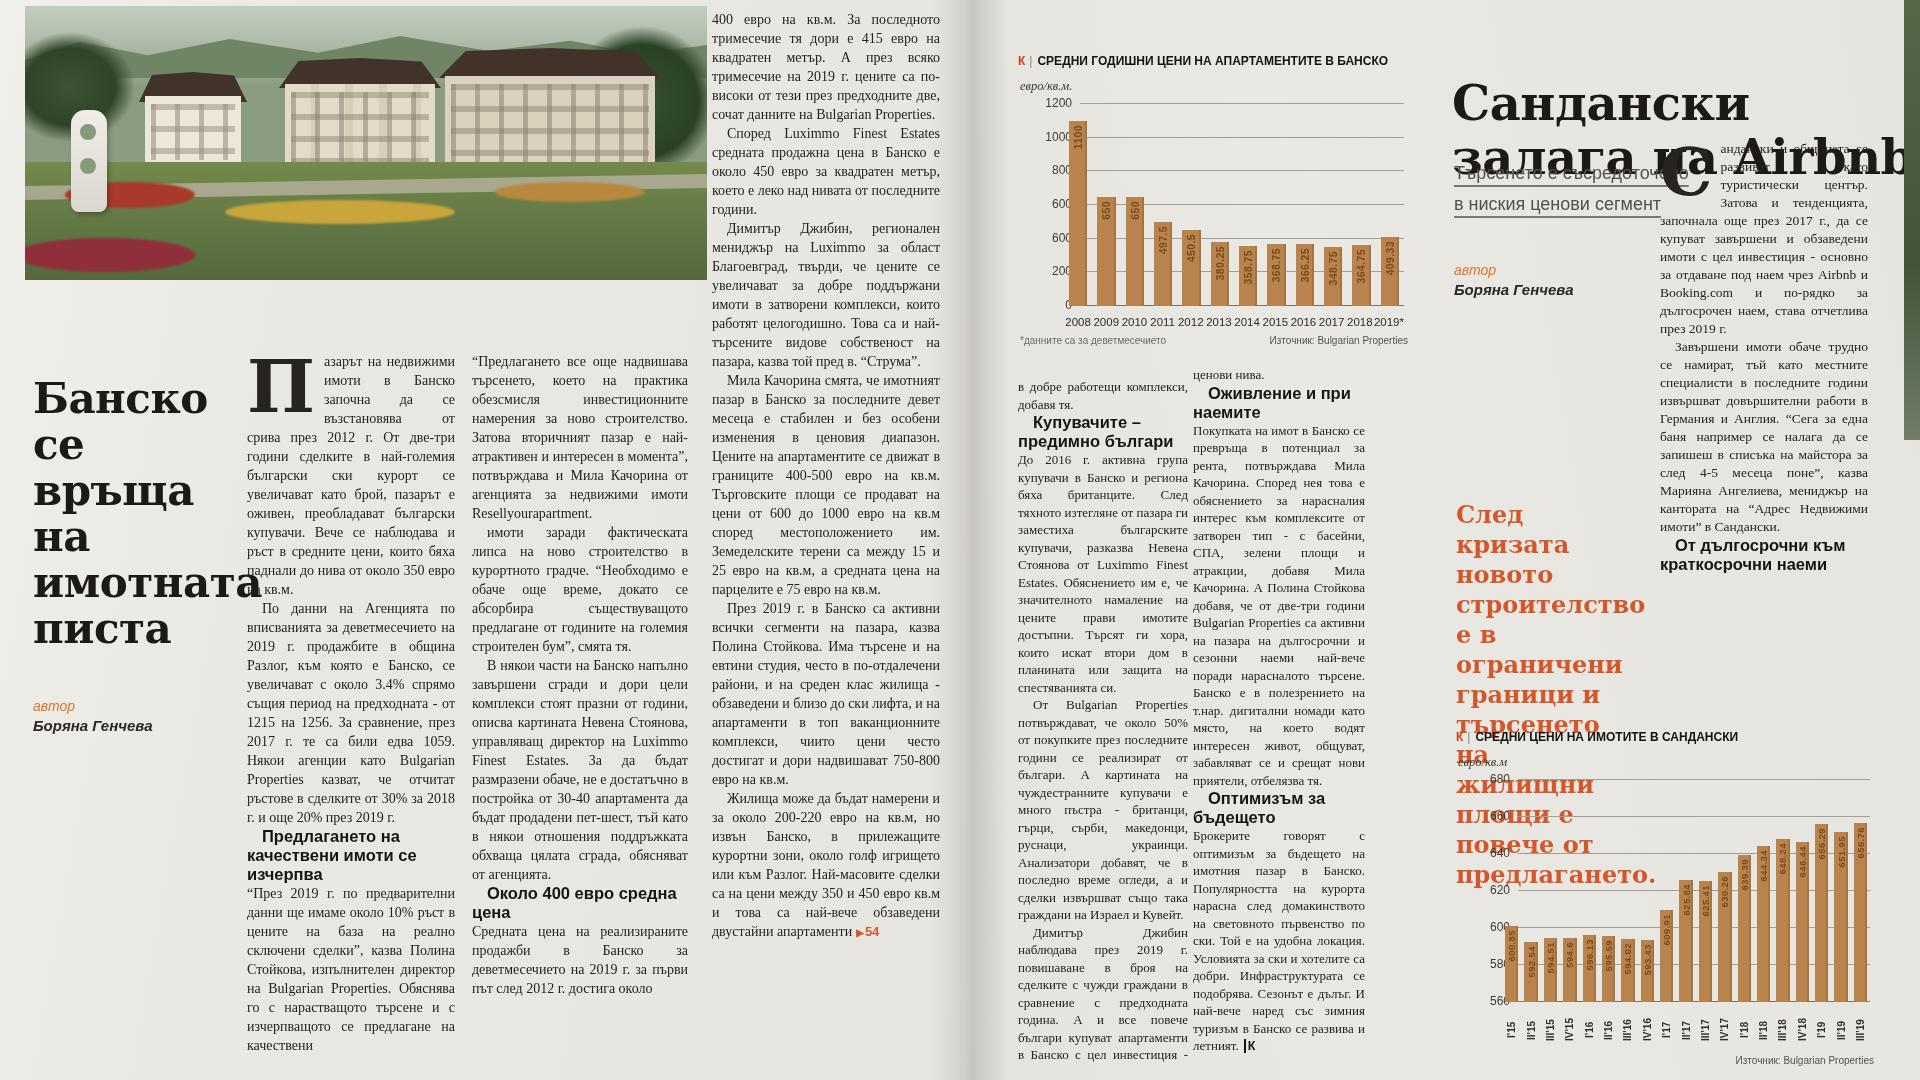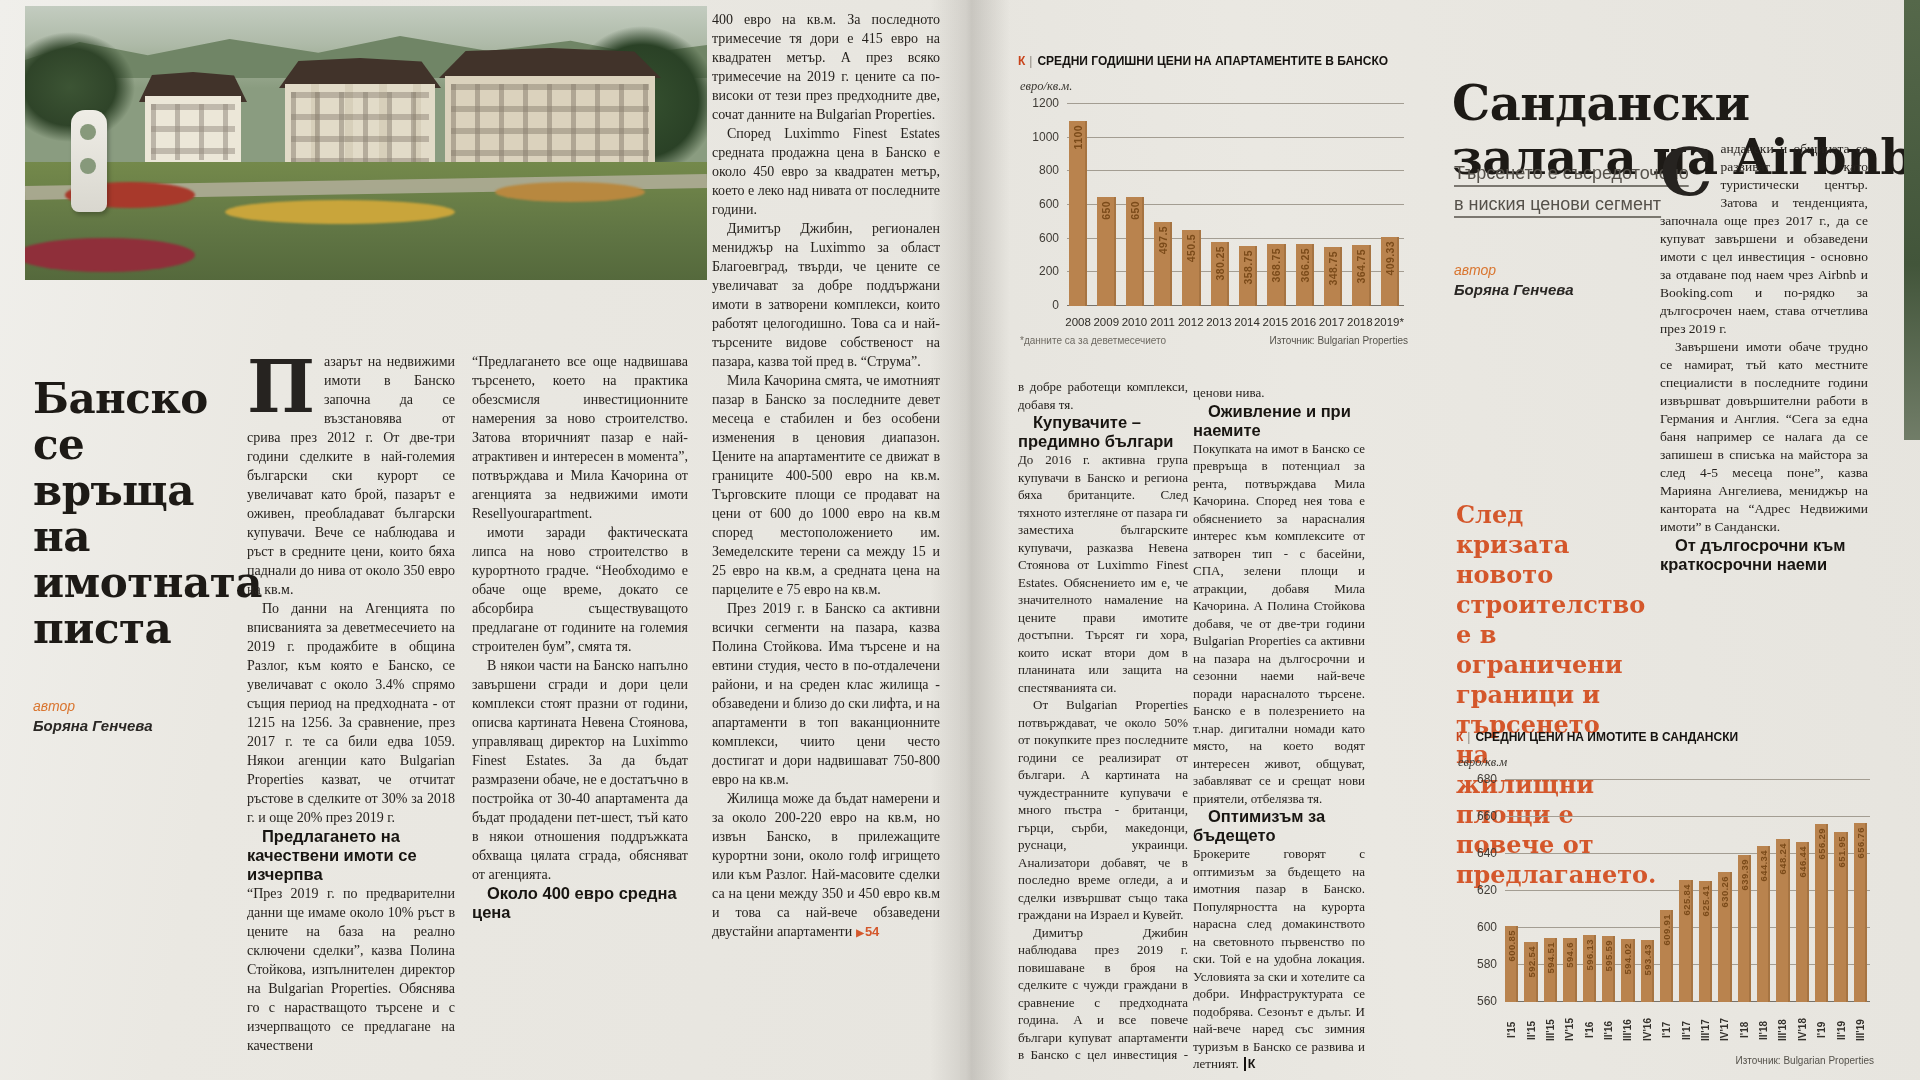--- a/index.html
+++ b/index.html
@@ -41,21 +41,21 @@
 
   .bodycol{position:absolute;text-align:justify;overflow:hidden;color:#26221e;}
   .bodycol p{margin:0;}
   .bodycol p + p{text-indent:15px;}
   .bodycol .sh + p{text-indent:0;}
   .sh{font-family:"Liberation Sans",sans-serif;font-weight:bold;font-size:16.5px;line-height:19px;text-align:left;text-indent:0;margin:9px 0 5px;color:#181511;}
   .lp-col2{left:247px;top:352px;width:208px;height:718px;font-size:14px;line-height:19px;}
   .lp-col3{left:472px;top:352px;width:216px;height:718px;font-size:14px;line-height:19px;}
   .lp-col4{left:712px;top:10px;width:228px;height:1058px;font-size:14px;line-height:19px;}
   .rp-colA{left:58px;top:378px;width:170px;height:690px;font-size:13px;line-height:17.5px;}
-  .rp-colB{left:233px;top:384px;width:172px;height:690px;font-size:13px;line-height:17.5px;}
+  .rp-colB{left:233px;top:366px;width:172px;height:690px;font-size:13px;line-height:17.5px;}
   .rp-colC{left:700px;top:140px;width:208px;height:588px;font-size:13.5px;line-height:18px;}
   .dcap{float:left;font-family:"DejaVu Serif",serif;font-weight:bold;color:#262320;}
   .dcap-p{font-size:72px;line-height:58px;padding:6px 9px 0 0;}
   .dcap-s{font-size:66px;line-height:54px;padding:5px 8px 0 0;}
   .jump{color:#d4572b;font-family:"Liberation Sans",sans-serif;font-weight:bold;font-size:13px;white-space:nowrap;}
   .jump:before{content:"▶";font-size:10px;margin:0 1px 0 4px;}
   .endmark{font-family:"Liberation Sans",sans-serif;font-weight:bold;color:#14110e;border-left:2px solid #14110e;padding-left:2px;margin-left:5px;font-size:12.5px;}
 
   .pullquote{left:496px;top:500px;width:168px;font-family:"DejaVu Serif",serif;font-weight:bold;font-size:24px;line-height:30px;color:#d4572b;}
 
@@ -65,21 +65,21 @@
   .rp-chart2{left:496px;top:728px;width:420px;height:330px;}
   .chart-title{font-family:"Liberation Sans",sans-serif;font-weight:bold;font-size:12px;line-height:19px;color:#15120f;}
   .kicker{color:#c8431a;}
   .tsep{color:#8d887f;font-weight:normal;margin:0 5px 0 4px;}
   .chart-unit{font-family:"Liberation Serif",serif;font-style:italic;font-size:12.5px;color:#3c3933;margin:8px 0 4px 2px;}
   .chart-plot{position:relative;}
   .rp-chart1 .chart-plot{height:232px;}
   .rp-chart2 .chart-plot{height:276px;}
   .plot-area{position:absolute;left:46px;right:6px;top:6px;bottom:24px;}
   .rp-chart2 .plot-area{bottom:48px;}
-  .gridline{position:absolute;left:3px;right:0;height:1px;background:#a39d92;}
+  .gridline{position:absolute;left:16px;right:0;height:1px;background:#a39d92;}
   .gridline.base{background:#77726a;}
   .tick{position:absolute;left:-46px;width:38px;top:-7px;text-align:right;font-family:"Liberation Sans",sans-serif;font-size:12px;color:#3f3b35;}
   .bars{position:absolute;inset:0;display:flex;align-items:flex-end;}
   .bar{flex:1;margin:0 5px;background:#b9834e;position:relative;min-height:2px;box-shadow:inset -2px 0 0 rgba(110,70,30,.25);}
   .rp-chart2 .bar{margin:0 3px;}
   .bval{position:absolute;top:4px;left:0;right:0;display:flex;justify-content:center;}
   .bval > span{writing-mode:vertical-rl;transform:rotate(180deg);font-family:"Liberation Sans",sans-serif;font-weight:bold;font-size:10.5px;color:#7b4b1a;letter-spacing:.4px;}
   .rp-chart2 .bval > span{font-size:9.5px;}
   .xlabels{position:absolute;left:46px;right:6px;bottom:0;height:20px;display:flex;}
   .rp-chart2 .xlabels{height:44px;}
@@ -135,20 +135,21 @@
       <p>По данни на Агенцията по вписванията за деветмесечието на 2019 г. продажбите в община Разлог, към която е Банско, се увеличават с около 3.4% спрямо същия период на предходната - от 1215 на 1256. За сравнение, през 2017 г. те са били едва 1059. Някои агенции като Bulgarian Properties казват, че отчитат ръстове в сделките от 30% за 2018 г. и още 20% през 2019 г.</p>
       <p class="sh">Предлагането на качествени имоти се изчерпва</p>
       <p>“През 2019 г. по предварителни данни ще имаме около 10% ръст в цените на база на реално сключени сделки”, казва Полина Стойкова, изпълнителен директор на Bulgarian Properties. Обяснява го с нарастващото търсене и с изчерпващото се предлагане на качествени</p>
     </div>
 
     <div class="bodycol lp-col3">
       <p>“Предлагането все още надвишава търсенето, което на практика обезсмисля инвестиционните намерения за ново строителство. Затова вторичният пазар е най-атрактивен и интересен в момента”, потвърждава и Мила Качорина от агенцията за недвижими имоти Resellyourapartment.</p>
       <p>имоти заради фактическата липса на ново строителство в курортното градче. “Необходимо е обаче още време, докато се абсорбира съществуващото предлагане от годините на големия строителен бум”, смята тя.</p>
       <p>В някои части на Банско напълно завършени сгради и дори цели комплекси стоят празни от години, описва картината Невена Стоянова, управляващ директор на Luximmo Finest Estates. За да бъдат размразени обаче, не е достатъчно в постройка от 30-40 апартамента да бъдат продадени пет-шест, тъй като в някои отношения поддръжката обхваща цялата сграда, обясняват от агенцията.</p>
       <p class="sh">Около 400 евро средна цена</p>
+      <p>Средната цена на реализираните продажби в Банско за деветмесечието на 2019 г. за първи път след 2012 г. достига около</p>
     </div>
 
     <div class="bodycol lp-col4">
       <p>400 евро на кв.м. За последното тримесечие тя дори е 415 евро на квадратен метър. А през всяко тримесечие на 2019 г. цените са по-високи от тези през предходните две, сочат данните на Bulgarian Properties.</p>
       <p>Според Luximmo Finest Estates средната продажна цена в Банско е около 450 евро за квадратен метър, което е леко над нивата от последните години.</p>
       <p>Димитър Джибин, регионален мениджър на Luximmo за област Благоевград, твърди, че цените се увеличават за добре поддържани имоти в затворени комплекси, които работят целогодишно. Това са и най-търсените видове собственост на пазара, казва той пред в. “Струма”.</p>
       <p>Мила Качорина смята, че имотният пазар в Банско за последните девет месеца е стабилен и без особени изменения в ценовия диапазон. Цените на апартаментите се движат в границите 400-500 евро на кв.м. Търговските площи се продават на цени от 600 до 1000 евро на кв.м според местоположението им. Земеделските терени са между 15 и 25 евро на кв.м, а средната цена на парцелите е 75 евро на кв.м.</p>
       <p>През 2019 г. в Банско са активни всички сегменти на пазара, казва Полина Стойкова. Има търсене и на евтини студия, често в по-отдалечени райони, и на среден клас жилища - обзаведени и близо до ски лифта, и на апартаменти в топ ваканционните комплекси, чиито цени често достигат и дори надвишават 750-800 евро на кв.м.</p>
       <p><span>Жилища може да бъдат намерени и за около 200-220 евро на кв.м, но извън Банско, в прилежащите курортни зони, около голф игрището или към Разлог. Най-масовите сделки са на цени между 350 и 450 евро кв.м и това са най-вече обзаведени двустайни апартаменти</span><span class="jump">54</span></p>
     </div>

